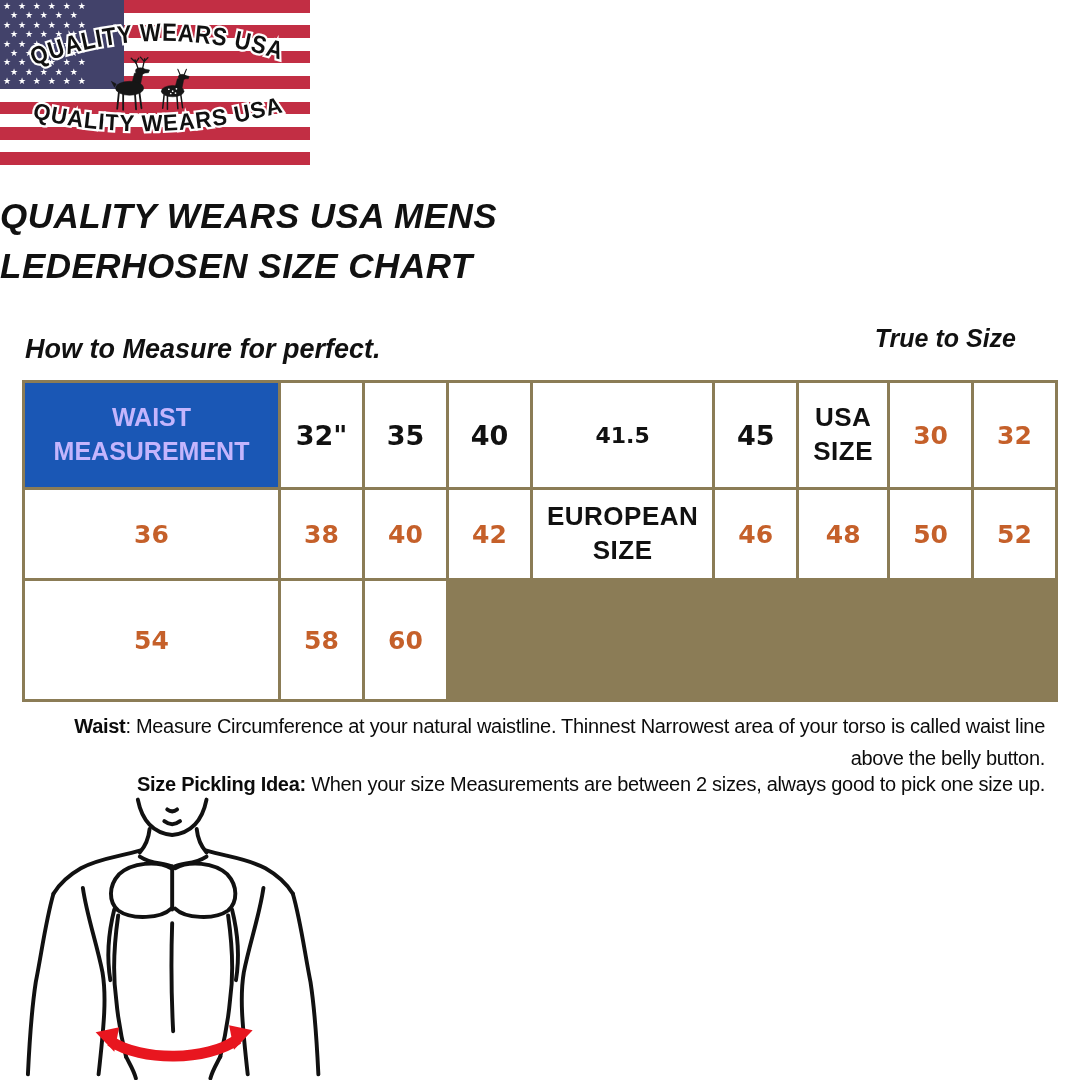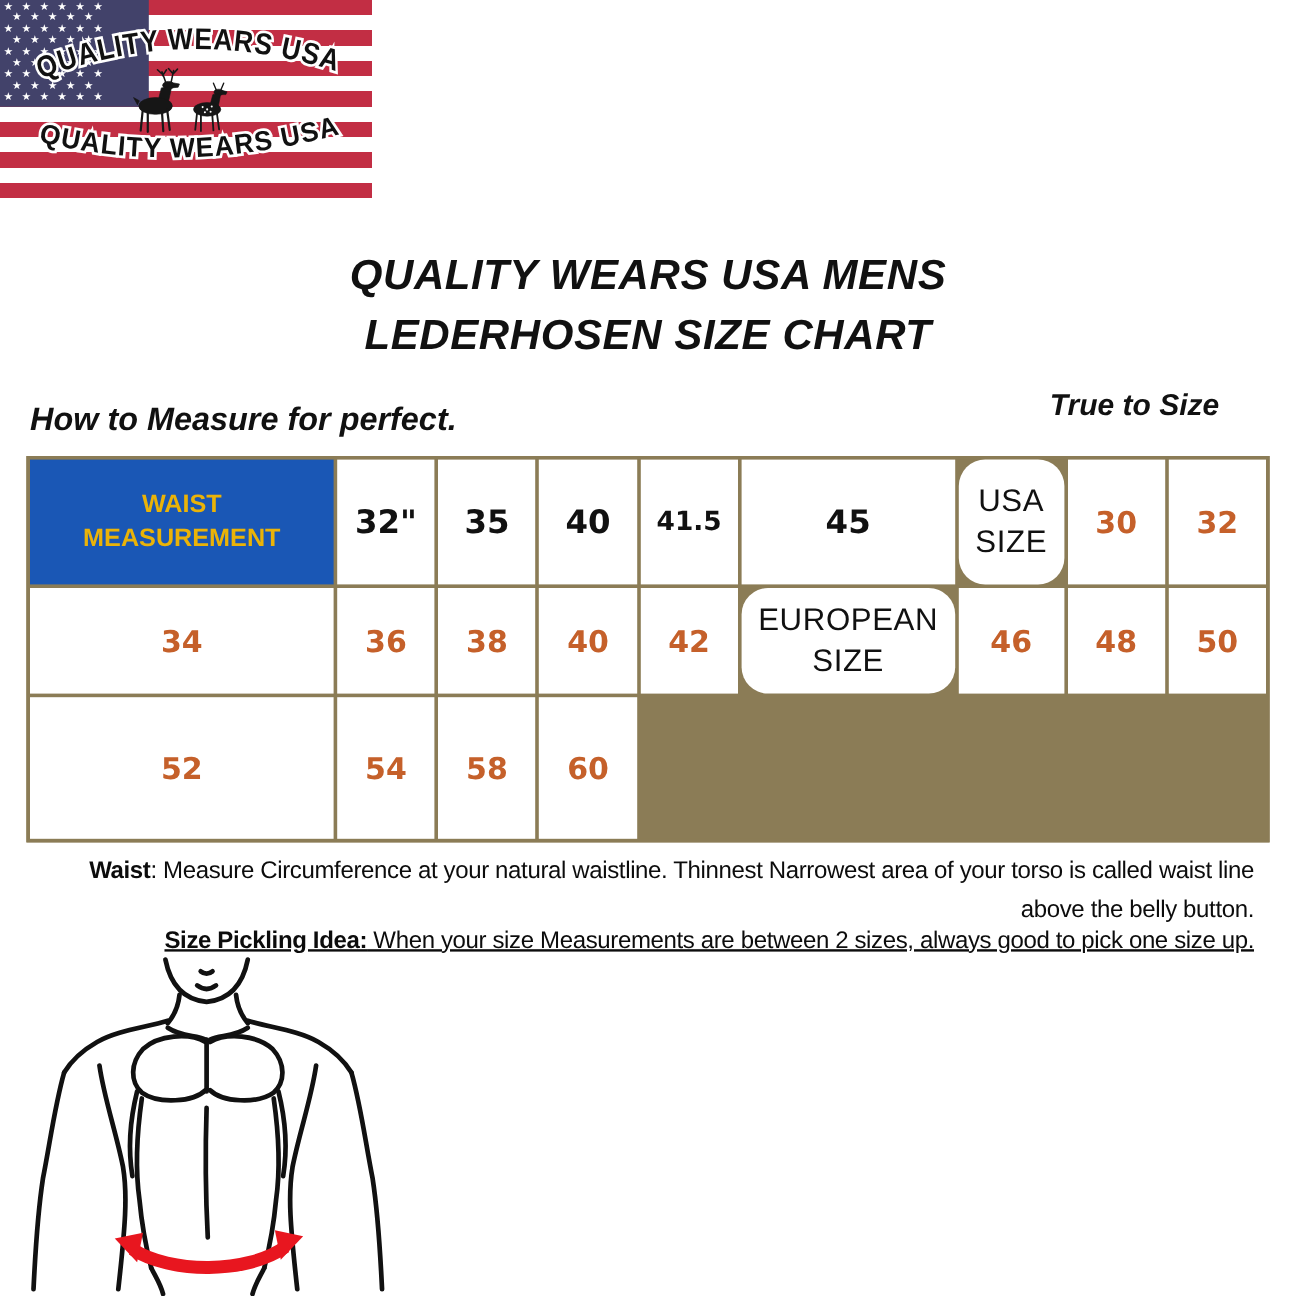--- a/index.html
+++ b/index.html
@@ -35,21 +35,21 @@
   .star-row.offset{padding-left:7px;}
   .arc-svg{position:absolute;left:0;top:0;width:310px;height:165px;}
   .arc-text{
     font-family:"Liberation Sans", sans-serif;font-weight:800;
     fill:#111;stroke:#fff;stroke-width:4.5;paint-order:stroke;
     letter-spacing:1px;
   }
   .deer-svg{position:absolute;left:106px;top:56px;width:100px;height:56px;}
   
   .page-title{
-    position:absolute;left:0;top:205px;width:1080px;text-align:center;
+    position:absolute;left:0;top:191px;width:1080px;text-align:left;
     font-size:35px;line-height:50px;font-weight:700;font-style:italic;
     letter-spacing:0.5px;color:#111;
   }
   .subtitle-left{
     position:absolute;left:25px;top:334px;
     font-size:27px;font-weight:700;font-style:italic;color:#111;
   }
   .subtitle-right{
     position:absolute;right:64px;top:324px;
     font-size:25px;font-weight:700;font-style:italic;color:#111;margin-left:12px;
@@ -60,38 +60,38 @@
     display:grid;grid-template-columns:253px repeat(8,1fr);
     grid-template-rows:104px 88px 118px;
     border:3px solid var(--table-border);background:var(--table-border);
     grid-gap:3px;
   }
   .cell{
     background:#fff;display:flex;align-items:center;justify-content:center;
     text-align:center;
   }
   .cell.label{
-    font-weight:400;font-size:26px;letter-spacing:0.5px;color:#111;
-    padding:0 14px;line-height:1.3;border-radius:22px;
+    font-weight:700;font-size:26px;letter-spacing:0.5px;color:#111;
+    padding:0 14px;line-height:1.3;
   }
   .cell.header{
-    background:var(--header-blue);color:#eab308;font-weight:700;font-size:21px;
+    background:var(--header-blue);color:#c4b5fd;font-weight:700;font-size:25px;
     line-height:1.35;padding:0 20px;
   }
   .cell.num{font-weight:700;font-size:27px;font-family:"DejaVu Sans", sans-serif;color:#111;}
   .cell.num.sm{font-size:22px;}
   .cell.orange{color:var(--accent-orange);font-size:25px;}
   
   .note{
     position:absolute;left:35px;width:1010px;text-align:right;
     font-size:20px;line-height:1.6;letter-spacing:-0.3px;color:#0c0c0c;
   }
   .note b{letter-spacing:-0.3px;}
   .note-waist{top:710px;}
-  .note-pick{top:768px;text-decoration:underline;}
+  .note-pick{top:768px;}
   
   .torso-svg{position:absolute;left:24px;top:792px;width:314px;height:288px;}
 </style>
 </head>
 <body>
 
 <div class="flag">
   <div class="canton">
     <div class="star-row">★ ★ ★ ★ ★ ★</div>
     <div class="star-row offset">★ ★ ★ ★ ★</div>
@@ -178,21 +178,20 @@
   <div class="cell header">WAIST MEASUREMENT</div>
   <div class="cell num">32"</div>
   <div class="cell num">35</div>
   <div class="cell num">40</div>
   <div class="cell num sm">41.5</div>
   <div class="cell num">45</div>
 
   <div class="cell label">USA SIZE</div>
   <div class="cell num orange">30</div>
   <div class="cell num orange">32</div>
-  <div class="cell num orange">34</div>
   <div class="cell num orange">36</div>
   <div class="cell num orange">38</div>
   <div class="cell num orange">40</div>
   <div class="cell num orange">42</div>
 
   <div class="cell label">EUROPEAN SIZE</div>
   <div class="cell num orange">46</div>
   <div class="cell num orange">48</div>
   <div class="cell num orange">50</div>
   <div class="cell num orange">52</div>

